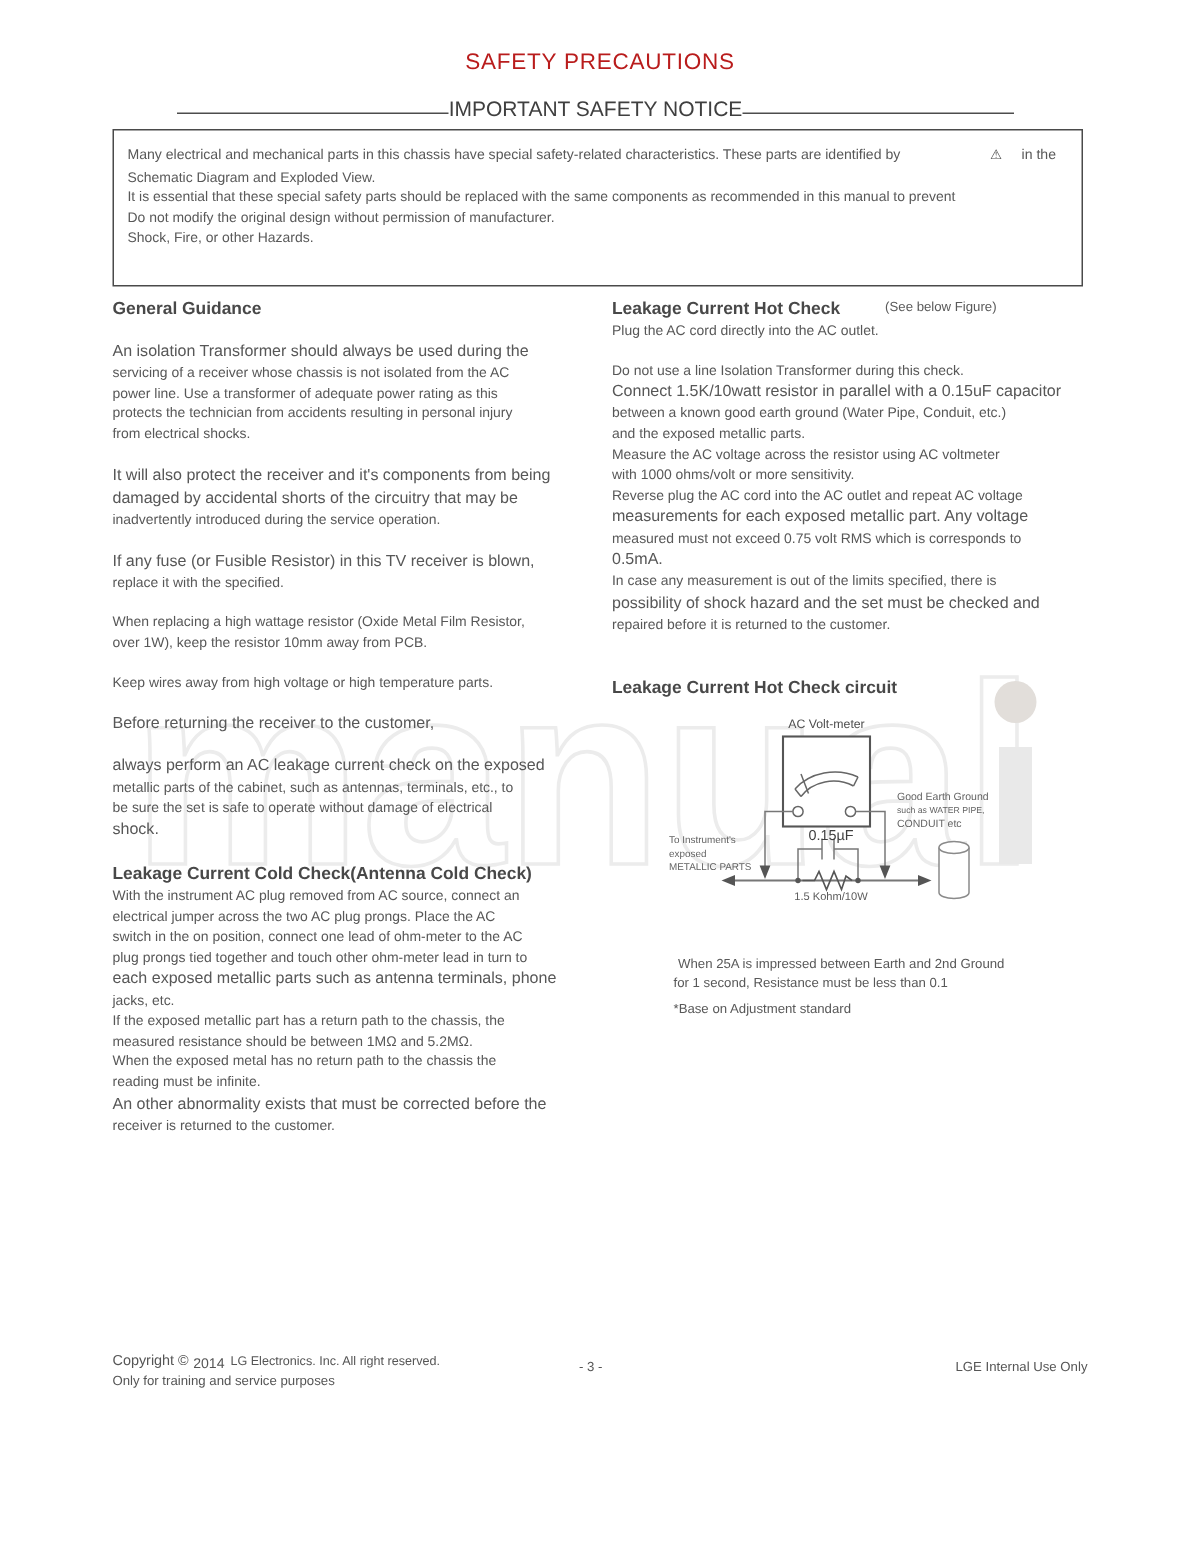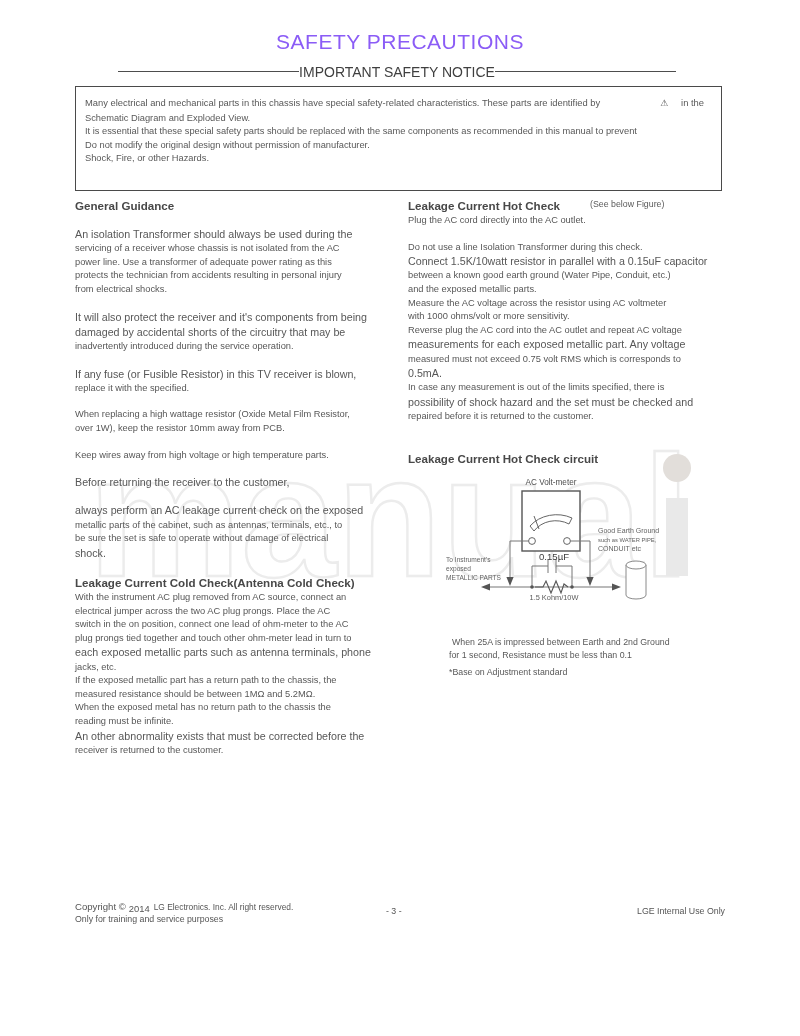--- a/index.html
+++ b/index.html
@@ -7,25 +7,25 @@
     position:relative; width:800px; height:1036px; margin:0 auto;
     background:#ffffff; overflow:hidden;
     font-family:"Liberation Sans","DejaVu Sans",sans-serif;
     color:#575757;
   }
   
   .wm{position:absolute; left:0; top:426px; width:800px; height:210px; z-index:0; pointer-events:none;}
   
   .title{
     position:absolute; top:30px; left:0; width:100%; text-align:center;
-    font-size:21px; line-height:24px; letter-spacing:.5px; color:#8b5cf6; z-index:2;
+    font-size:15px; line-height:24px; letter-spacing:.5px; color:#b91c1c; z-index:2;
   }
   .legend{
     position:absolute; top:64px; left:118px; width:558px;
-    display:flex; z-index:2;
+    display:flex; align-items:center; z-index:2;
   }
   .legend .rule{flex:1; height:0; border-top:1.3px solid #4d4d4d; margin-top:7px;}
   .legend .legend-text{font-size:14px; color:#3f3f3f; white-space:nowrap;}
   .notice-box{
     position:absolute; top:86px; left:75px; width:647px; height:105px;
     border:1.2px solid #4a4a4a; box-sizing:border-box; padding:8px 9px 0 9px;
     font-size:9.4px; line-height:15.6px; color:#585858; z-index:2; background:transparent;
   }
   .notice-l1{display:flex; justify-content:space-between; align-items:baseline; white-space:nowrap;gap:22px;}
   .notice-l1 .warn-wrap{display:flex; align-items:baseline; gap:13px; margin-right:8px;}

